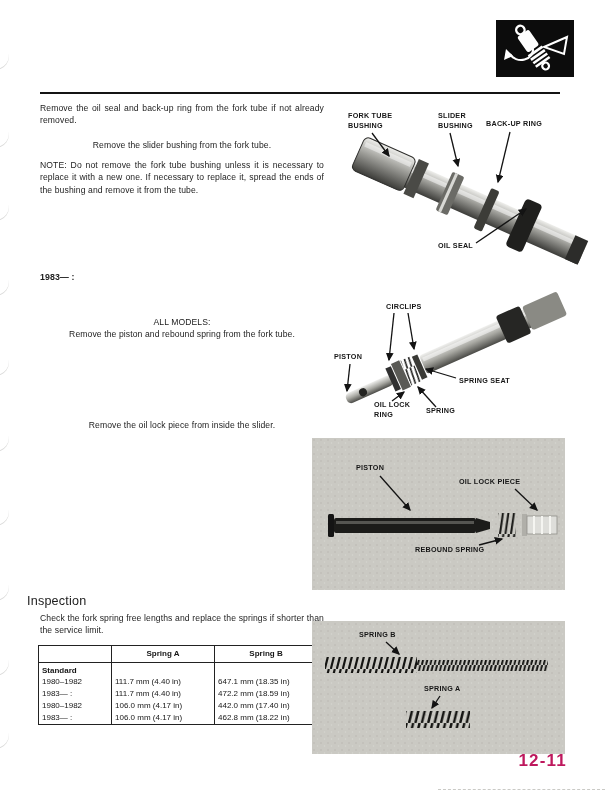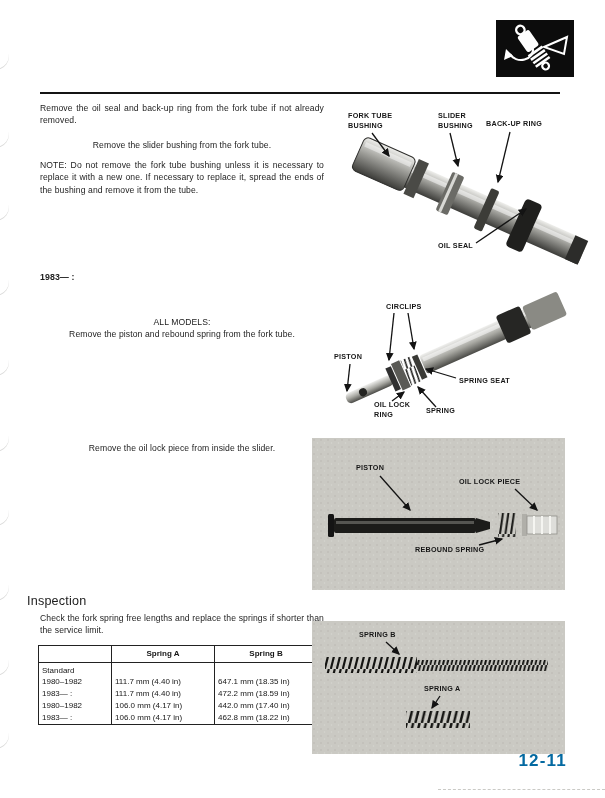--- a/index.html
+++ b/index.html
@@ -26,35 +26,35 @@
   
   .spec-table{position:absolute;left:38px;top:645px;border-collapse:collapse;
       font-size:8px;line-height:10px;color:#161616;}
   .spec-table td{padding:0 3px;vertical-align:middle;}
   .spec-table tr td{border:0;}
   .spec-table{border:1.2px solid #222;}
   .spec-table td.c2,.spec-table td.c3{border-left:1px solid #222;}
   .spec-table tr.hdr td{border-bottom:1px solid #222;height:16px;text-align:center;font-weight:bold;}
   .spec-table tr.grp td{height:11px;padding-top:2px;}
   .spec-table tr.grp.rule td{border-top:1px solid #222;}
-  .spec-table td.glabel{font-weight:normal;}
+  .spec-table td.glabel{font-weight:bold;}
   .spec-table tr.row td{height:12px;}
   .spec-table td.model{}
   .spec-table td.c2{width:96px;}
   .spec-table td.c3{width:96px;}
   .spec-table td.c1{width:66px;}
   
   .fig{position:absolute;}
   .fig svg{display:block;}
   .photo-bg{background:#cac9c3;}
   .lbl{font-family:"Liberation Sans",sans-serif;font-size:7.2px;font-weight:bold;
        fill:#161616;letter-spacing:.25px;}
   
   .page-num{position:absolute;right:38px;top:751px;font-size:17px;font-weight:bold;
-       letter-spacing:1.2px;color:#0369a1;}
+       letter-spacing:1.2px;color:#be185d;}
   .bottom-scan-line{position:absolute;left:438px;top:789px;width:167px;
        border-top:1.5px dashed #bdbdb9;opacity:.8;}
 </style>
 </head>
 <body>
 
 <div class="page">
 
   <div class="bind-mark" style="top:54px"></div>
   <div class="bind-mark" style="top:132px"></div>
@@ -90,21 +90,21 @@
 
   <div class="tx nojust" style="top:139px">Remove the slider bushing from the fork tube.</div>
 
   <div class="tx" style="top:159px">NOTE: Do not remove the fork tube bushing unless it is necessary to replace it with a new one. If necessary to replace it, spread the ends of the bushing and remove it from the tube.</div>
 
   <div class="hd" style="top:272px">1983— :</div>
 
   <div class="tx nojust" style="top:316px">ALL MODELS:</div>
   <div class="tx nojust" style="top:328px">Remove the piston and rebound spring from the fork tube.</div>
 
-  <div class="tx nojust" style="top:442px">Remove the oil lock piece from inside the slider.</div>
+  <div class="tx nojust" style="top:419px">Remove the oil lock piece from inside the slider.</div>
 
   <div class="hd-big" style="top:594px">Inspection</div>
   <div class="tx" style="top:612px">Check the fork spring free lengths and replace the springs if shorter than the service limit.</div>
 
   <table class="spec-table">
     <tbody>
         <tr class="hdr">
       <td class="c1"></td>
       <td class="c2">Spring A</td>
       <td class="c3">Spring B</td>

